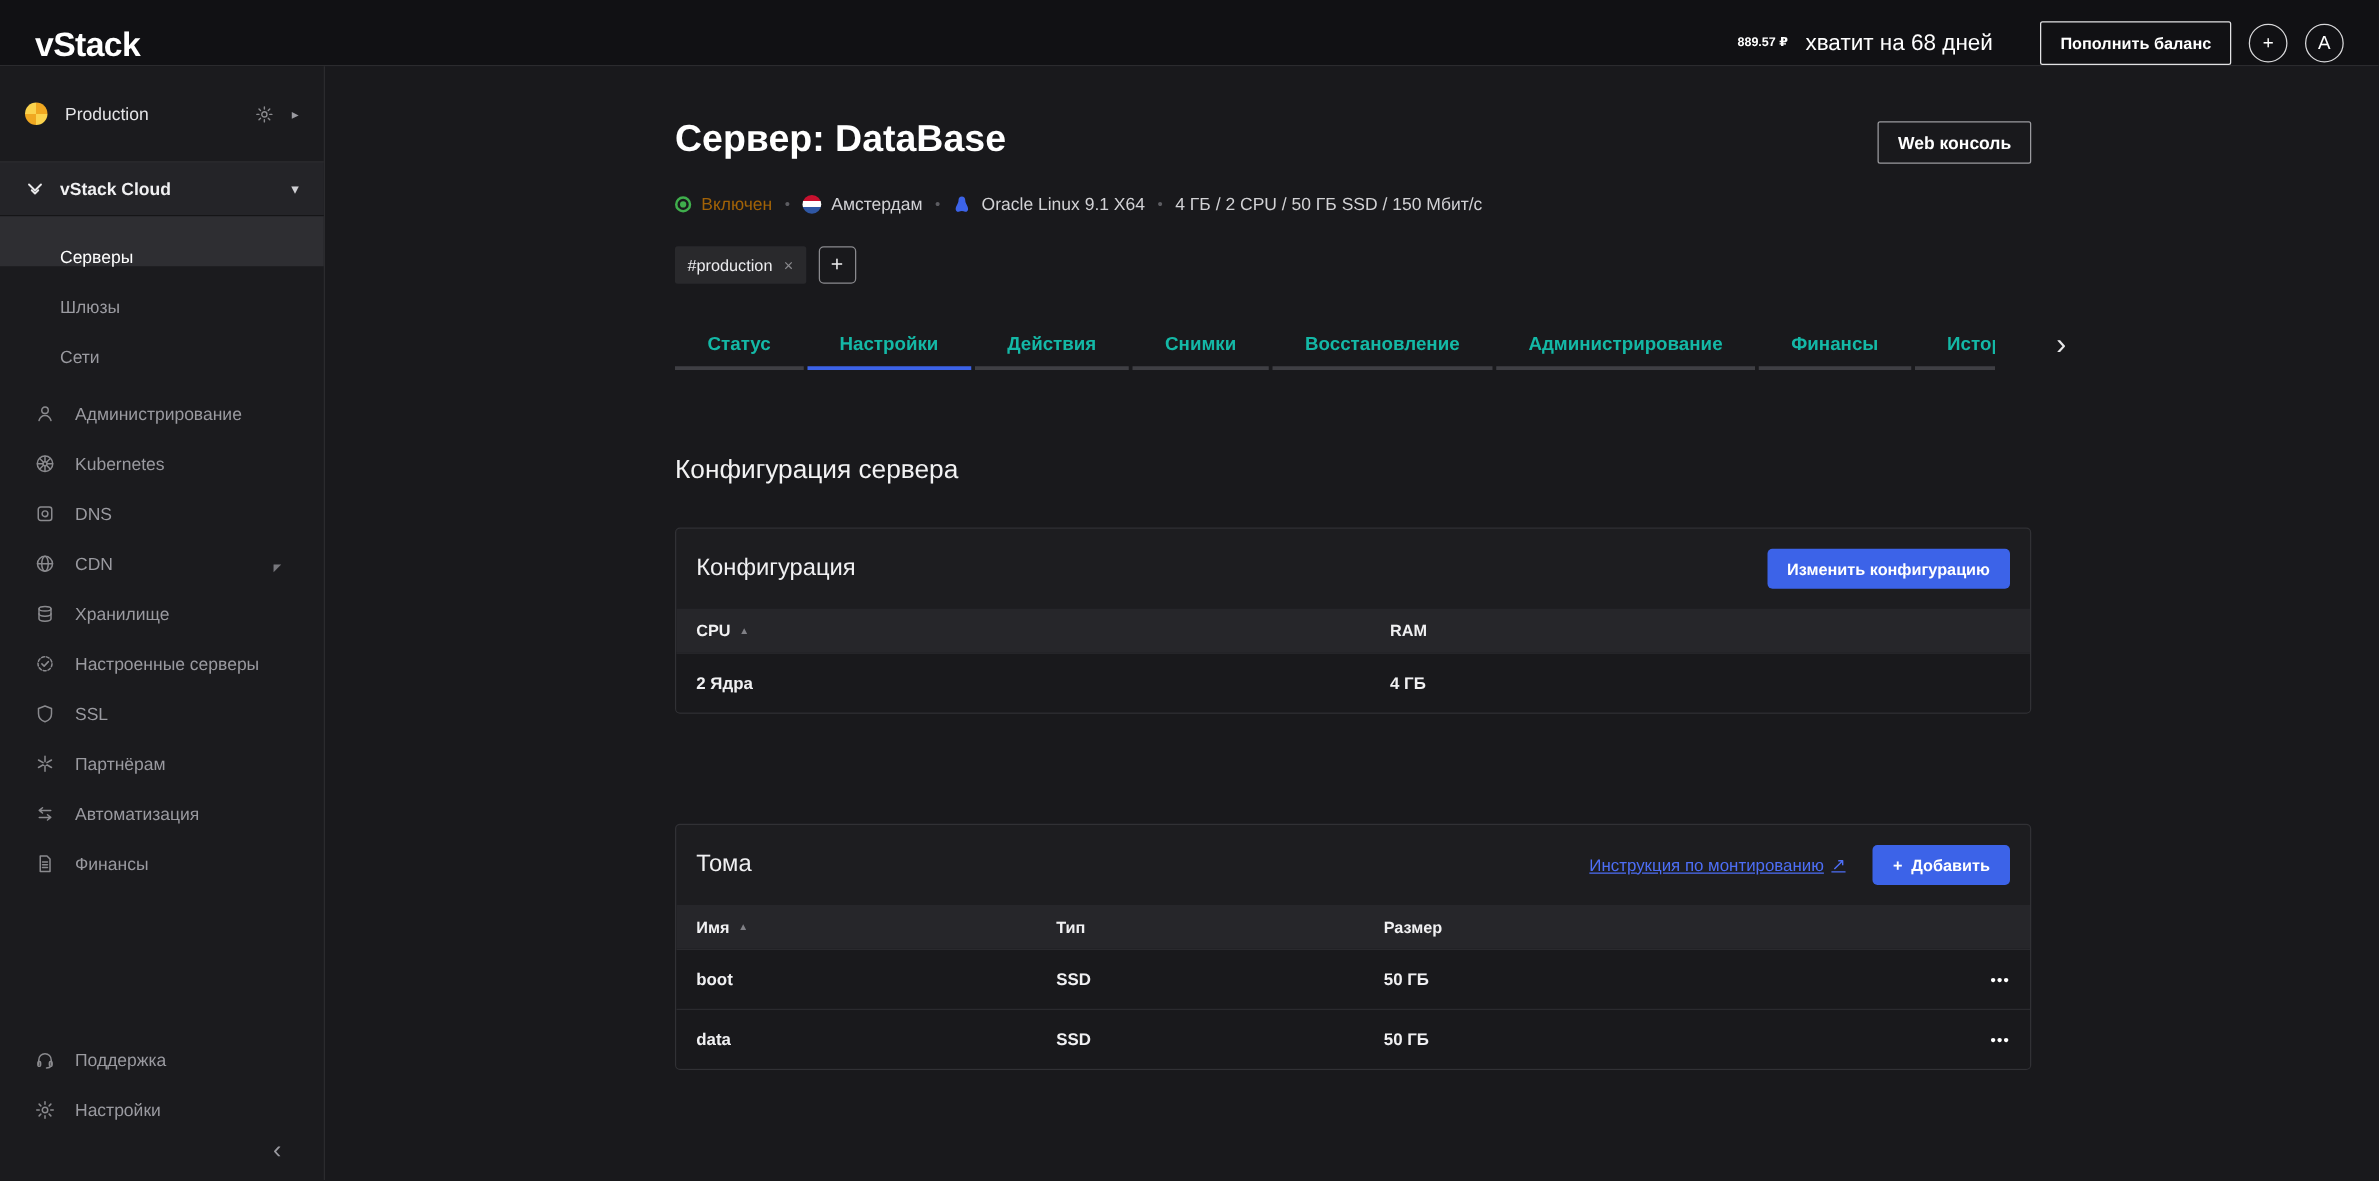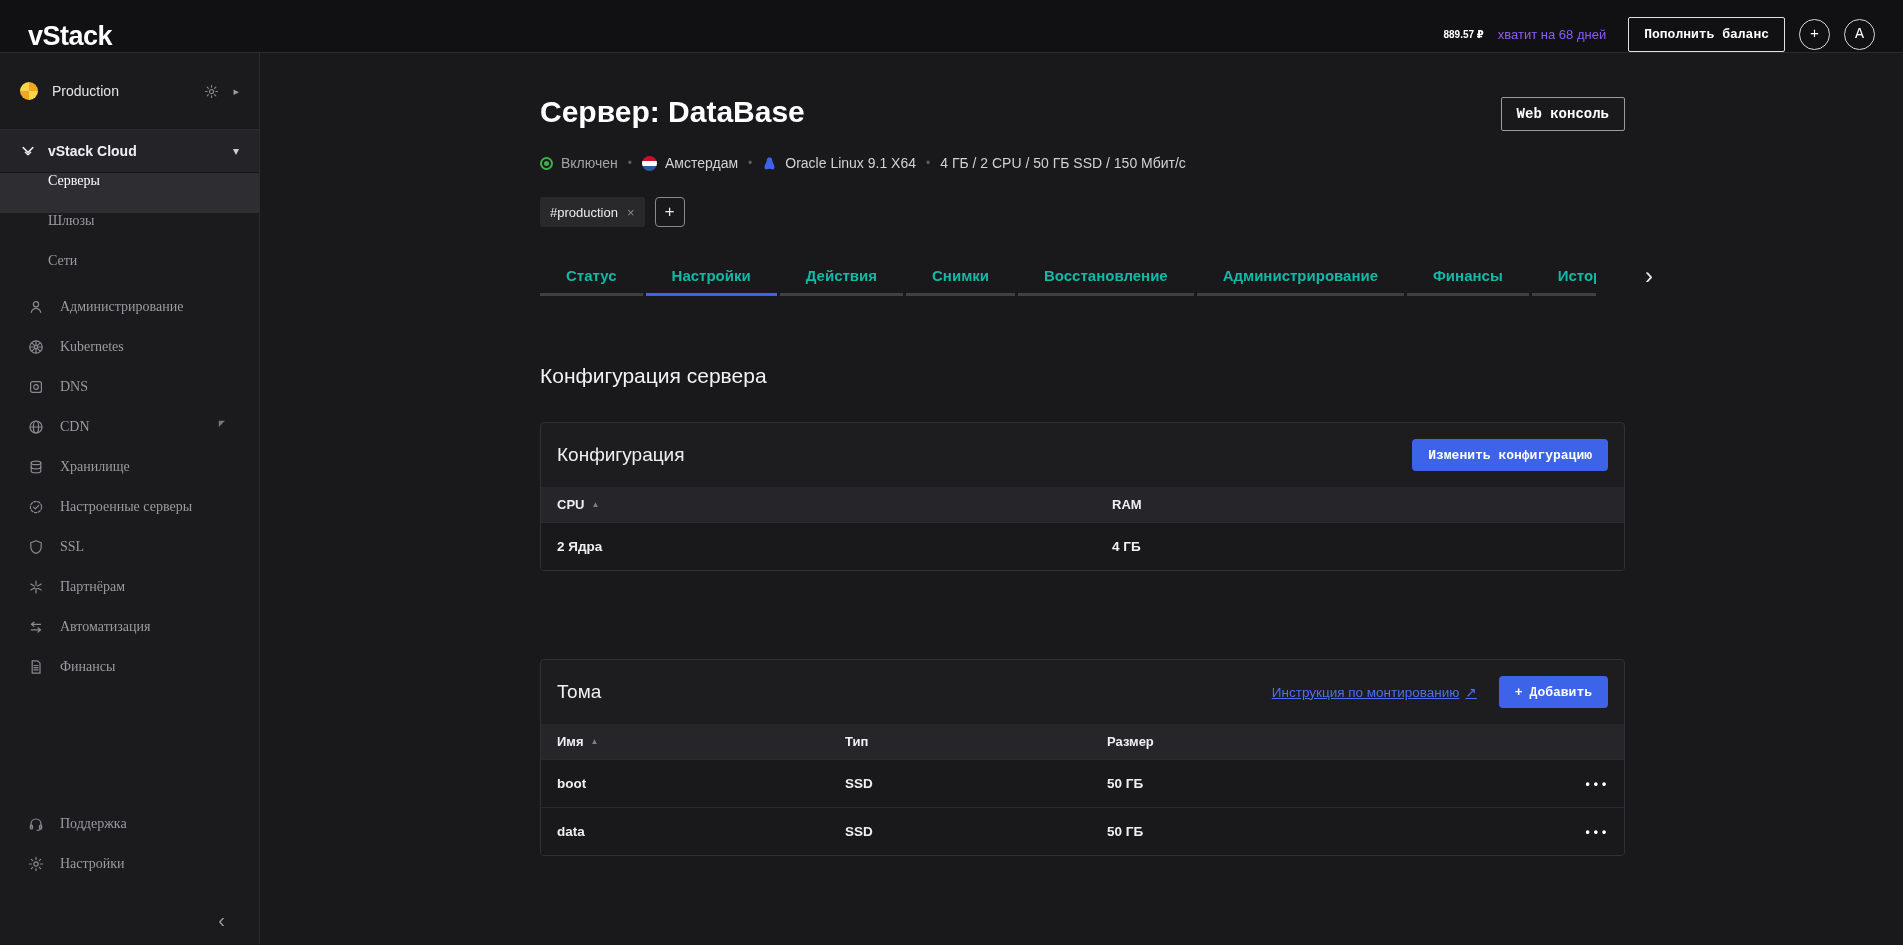--- a/index.html
+++ b/index.html
@@ -1,27 +1,27 @@
 <!DOCTYPE html>
 <html><head>
 <meta charset="utf-8">
 <style>
   * { box-sizing: border-box; margin: 0; padding: 0; }
   html,body { width:1903px; height:945px; overflow:hidden;
     font-family:"Liberation Sans","DejaVu Sans",sans-serif;
     background:#19191c; color:#f2f2f3; }
-  button { font-family:Liberation Mono, monospace; background:none; border:none; color:inherit; cursor:pointer; }
+  button { font-family:Liberation Sans, sans-serif; background:none; border:none; color:inherit; cursor:pointer; }
 
   
   .topbar { height:53px; background:#111114; border-bottom:1px solid #2b2b2e;
     display:flex; align-items:flex-end; padding:0 28px; }
   .logo { font-size:27px; font-weight:700; letter-spacing:-0.5px; color:#fff; }
   .topbar-right { margin-left:auto; display:flex; align-items:center; gap:14px; }
   .balance { font-size:10px; font-weight:700; color:#fff; }
-  .balance-note { font-size:13px; color:#8b5cf6; margin-right:8px; }
+  .balance-note { font-size:18px; color:#ffffff; margin-right:24px; }
   .btn-outline { border:1px solid #e2e2e4; border-radius:2px; color:#fff;
     font-size:13px; font-weight:700; padding:9px 15px; }
   .circle-btn { width:31px; height:31px; border:1.5px solid #d8d8da; border-radius:50%;
     color:#fff; font-size:15px; font-weight:400; display:flex; align-items:center; justify-content:center; }
 
   
   .app { display:flex; height:891px; }
   .sidebar { width:260px; flex:0 0 260px; background:#1b1b1e; border-right:1px solid #2b2b2e;
     display:flex; flex-direction:column; }
   .main { flex:1; overflow:hidden; }
@@ -33,40 +33,40 @@
     background:conic-gradient(#f0a821 0 90deg,#fbd34d 90deg 180deg,#f0a821 180deg 270deg,#fbd34d 270deg 360deg); }
   .project-name { font-size:14px; color:#e4e4e7; flex:1; }
   .project-gear svg { display:block; }
   .tri-glyph { color:#9a9aa0; font-size:11px; }
 
   .cloud-row { height:44px; background:#242428; display:flex; align-items:center; gap:12px; padding:0 20px;
     border-top:1px solid #2b2b2e; border-bottom:1px solid #151517; }
   .cloud-label { font-size:14px; font-weight:700; color:#f0f0f2; flex:1; }
   .caret { color:#cfcfd3; font-size:12px; }
 
-  .side-item { height:40px; display:flex; align-items:flex-start; gap:16px; padding:0 20px 0 28px;
-    font-size:14px; color:#9a9aa0;font-family:Liberation Serif, serif; }
+  .side-item { height:40px; display:flex; align-items:flex-end; gap:16px; padding:0 20px 0 28px;
+    font-size:14px; color:#9a9aa0; }
   .side-item .lbl { flex:1; white-space:nowrap; }
   .sub-item { padding-left:48px; }
   .sub-item.active { background:#2e2e32; color:#fff; font-weight:400; }
   .icon16 { width:16px; height:16px; flex:0 0 16px; }
   .icon16 svg { display:block; }
   .corner-glyph { color:#77777c; font-size:8px; margin-right:14px; }
   .spacer { flex:1; }
   .collapse-row { height:48px; display:flex; align-items:center; justify-content:flex-end; padding-right:34px; }
   .collapse-row span { font-size:20px; color:#9a9aa0; }
 
   
   .title-row { display:flex; align-items:flex-start; justify-content:space-between; padding-top:42px; }
   .page-title { font-size:30px; font-weight:700; color:#fff; }
   .web-console { border:1px solid #9b9b9f; border-radius:2px; font-size:14px; font-weight:700;
     color:#fff; padding:8px 15px; margin-top:2px; }
 
   .status-row { margin-top:24px; display:flex; align-items:center; gap:10px; font-size:14px; color:#d2d2d5; }
-  .status-ok { color:#a3a3a3; display:flex; align-items:center; gap:8px; }
+  .status-ok { color:#a16207; display:flex; align-items:center; gap:8px; }
   .ok-dot { width:13px; height:13px; border:2px solid #3fae4c; border-radius:50%;
     display:flex; align-items:center; justify-content:center; }
   .ok-dot i { width:5px; height:5px; background:#3fae4c; border-radius:50%; }
   .sep { color:#5c5c61; font-size:12px; }
   .flag { width:15px; height:15px; border-radius:50%;
     background:linear-gradient(180deg,#c8102e 0 34%,#ffffff 34% 66%,#2f57a4 66%); }
   .inline-ico { display:flex; align-items:center; gap:8px; }
 
   .tag-row { margin-top:26px; display:flex; align-items:center; gap:10px; }
   .tag-chip { height:30px; background:#29292c; border-radius:2px; display:flex; align-items:center;

